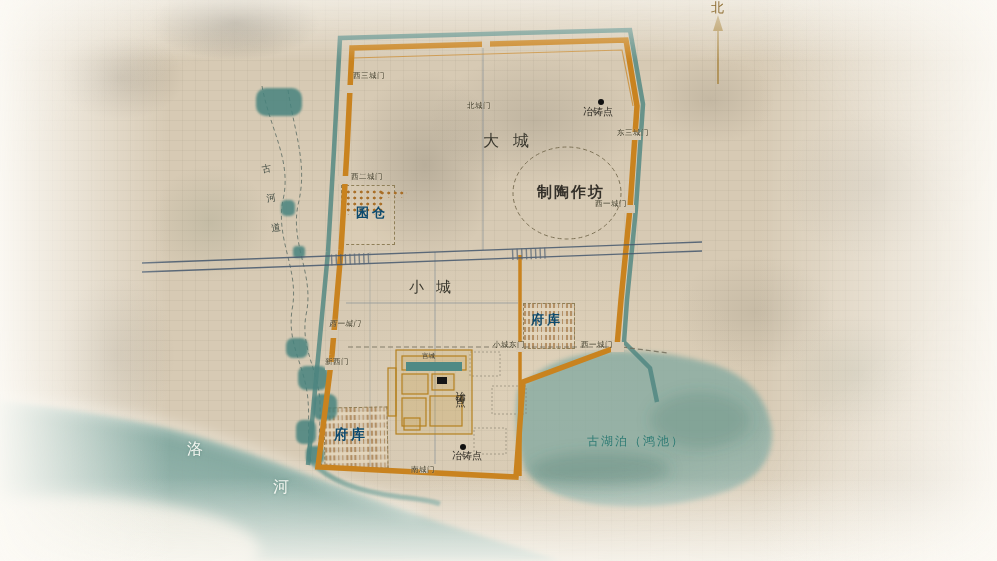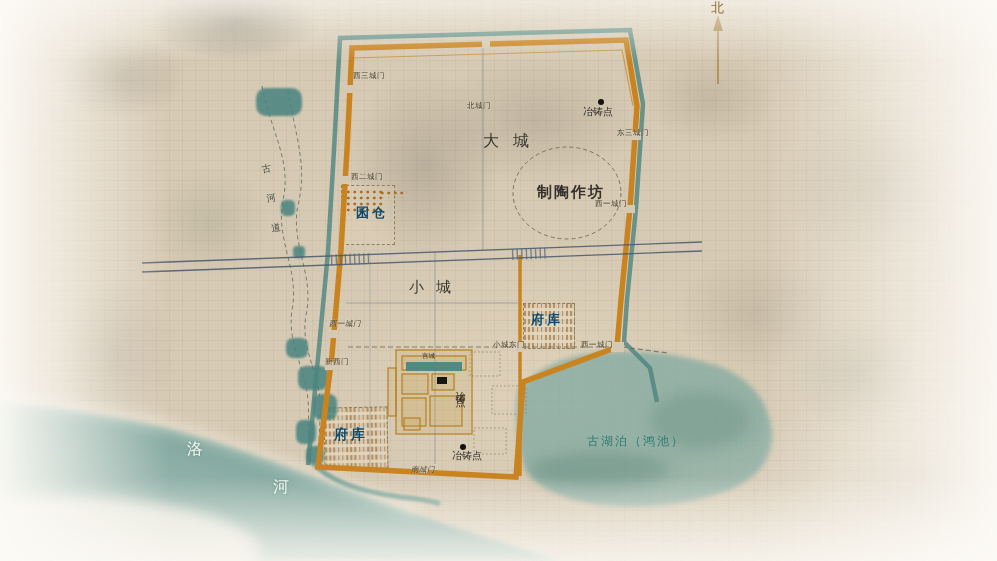--- a/index.html
+++ b/index.html
@@ -195,21 +195,21 @@
   <div class="lbl compass-lbl" style="left:711px;top:1px;">北</div>
 
   <div class="lbl region" style="left:483px;top:133px;">大城</div>
   <div class="lbl region" style="left:409px;top:280px;font-size:15px;letter-spacing:12px;">小城</div>
 
   <div class="lbl gate" style="left:467px;top:70px;margin-top:32px;">北城门</div>
   <div class="lbl gate" style="left:353px;top:72px;">西三城门</div>
   <div class="lbl gate" style="left:351px;top:173px;text-align:right;">西二城门</div>
   <div class="lbl gate" style="left:329px;top:320px;font-style:italic;">西一城门</div>
   <div class="lbl gate" style="left:325px;top:358px;">新西门</div>
-  <div class="lbl gate" style="left:411px;top:466px;font-style:italic;">南城门</div>
+  <div class="lbl gate" style="left:411px;top:466px;">南城门</div>
   <div class="lbl gate" style="left:493px;top:341px;">小城东门</div>
   <div class="lbl gate" style="left:581px;top:341px;">西一城门</div>
   <div class="lbl gate" style="left:595px;top:200px;">西一城门</div>
   <div class="lbl gate" style="left:617px;top:129px;">东三城门</div>
 
   <div class="lbl area" style="left:356px;top:206px;">囷仓</div>
   <div class="lbl area" style="left:531px;top:313px;">府库</div>
   <div class="lbl area" style="left:334px;top:427px;font-size:14px;">府库</div>
   <div class="lbl pottery-lbl" style="left:537px;top:185px;">制陶作坊</div>
   <div class="lbl palace-lbl" style="left:422px;top:353px;">宫城</div>

